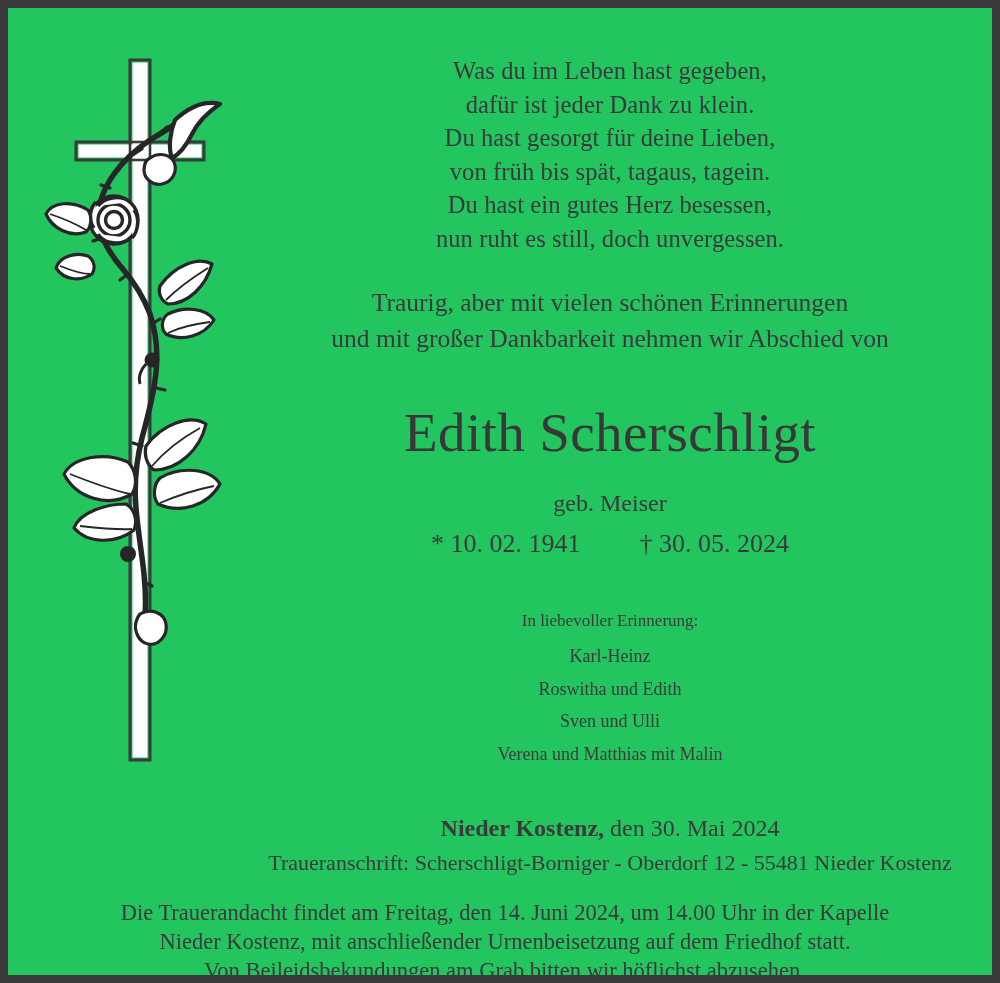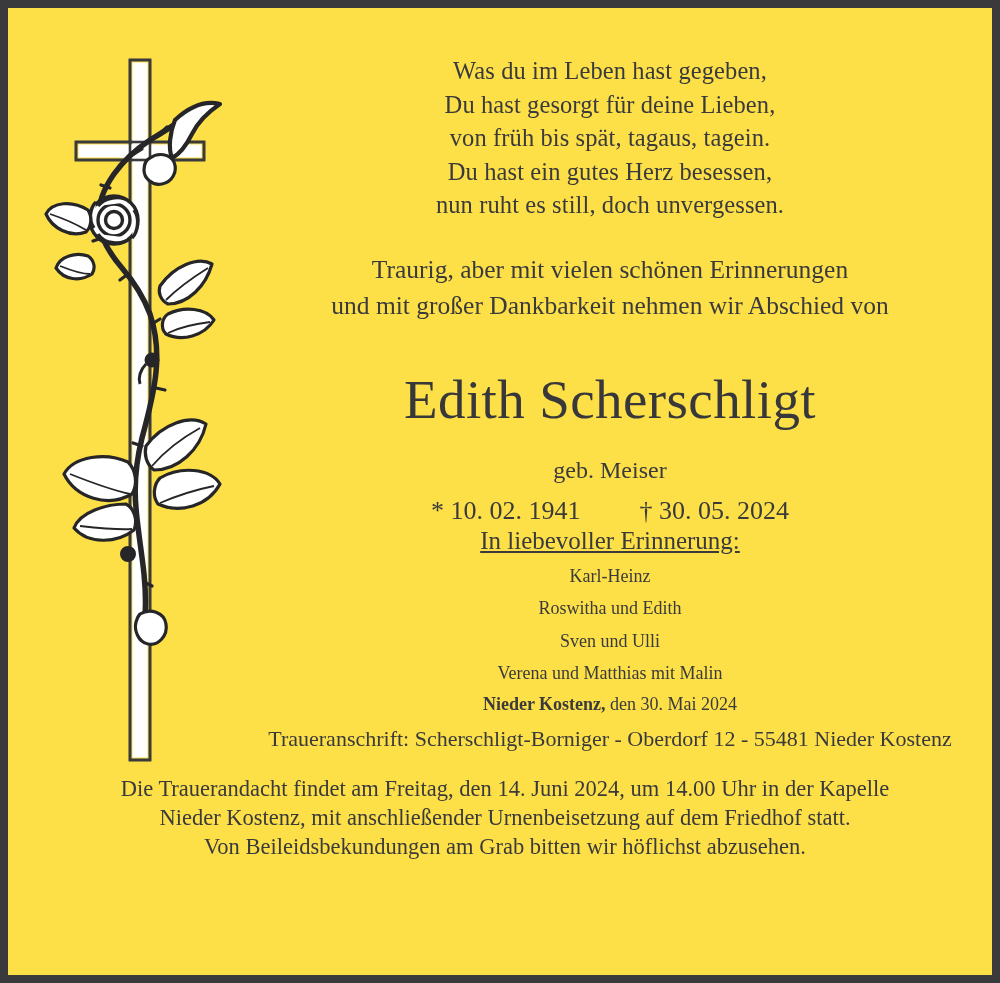--- a/index.html
+++ b/index.html
@@ -12,21 +12,21 @@
     height: 983px;
     font-family: "Liberation Serif", "DejaVu Serif", serif;
   }
 
   #notice {
     position: relative;
     width: 1000px;
     height: 983px;
     box-sizing: border-box;
     border: 8px solid #3a3a3c;
-    background: #fde047;
+    background: #22c55e;
     overflow: hidden;
   }
 
   
   #emblem {
     position: absolute;
     left: 34px;
     top: 34px;
     width: 210px;
     height: 730px;
@@ -73,34 +73,35 @@
   }
 
   .dates {
     margin-top: 12px;
     font-size: 26px;
     line-height: 30px;
   }
   .dates .gap { display: inline-block; width: 46px; }
 
   .memory-heading {
-    font-size: 25px;
+    margin-top: 47px;
+    font-size: 17px;
     line-height: 30px;
-    text-decoration: underline;
   }
 
   .survivors {
     margin-top: 4px;
     font-size: 18px;
     font-weight: normal;
     line-height: 32.5px;
   }
 
   .place-line {
-    font-size: 18px;
+    margin-top: 44px;
+    font-size: 24px;
     line-height: 28px;
   }
   .place-line .place { font-weight: bold; }
 
   .address-line {
     margin-top: 8px;
     font-size: 22px;
     line-height: 26px;
     white-space: nowrap;
   }
@@ -218,20 +219,21 @@
         <path d="M98 572 C108 566 122 570 124 582 C126 594 116 604 106 602
                  C96 600 92 588 94 580 C95 576 96 574 98 572 Z"></path>
       </g>
     </svg>
   </div>
 
   <div id="content">
 
     <div class="poem">
       <div>Was du im Leben hast gegeben,</div>
+      <div>dafür ist jeder Dank zu klein.</div>
       <div>Du hast gesorgt für deine Lieben,</div>
       <div>von früh bis spät, tagaus, tagein.</div>
       <div>Du hast ein gutes Herz besessen,</div>
       <div>nun ruht es still, doch unvergessen.</div>
     </div>
 
     <div class="farewell">
       <div>Traurig, aber mit vielen schönen Erinnerungen</div>
       <div>und mit großer Dankbarkeit nehmen wir Abschied von</div>
     </div>

